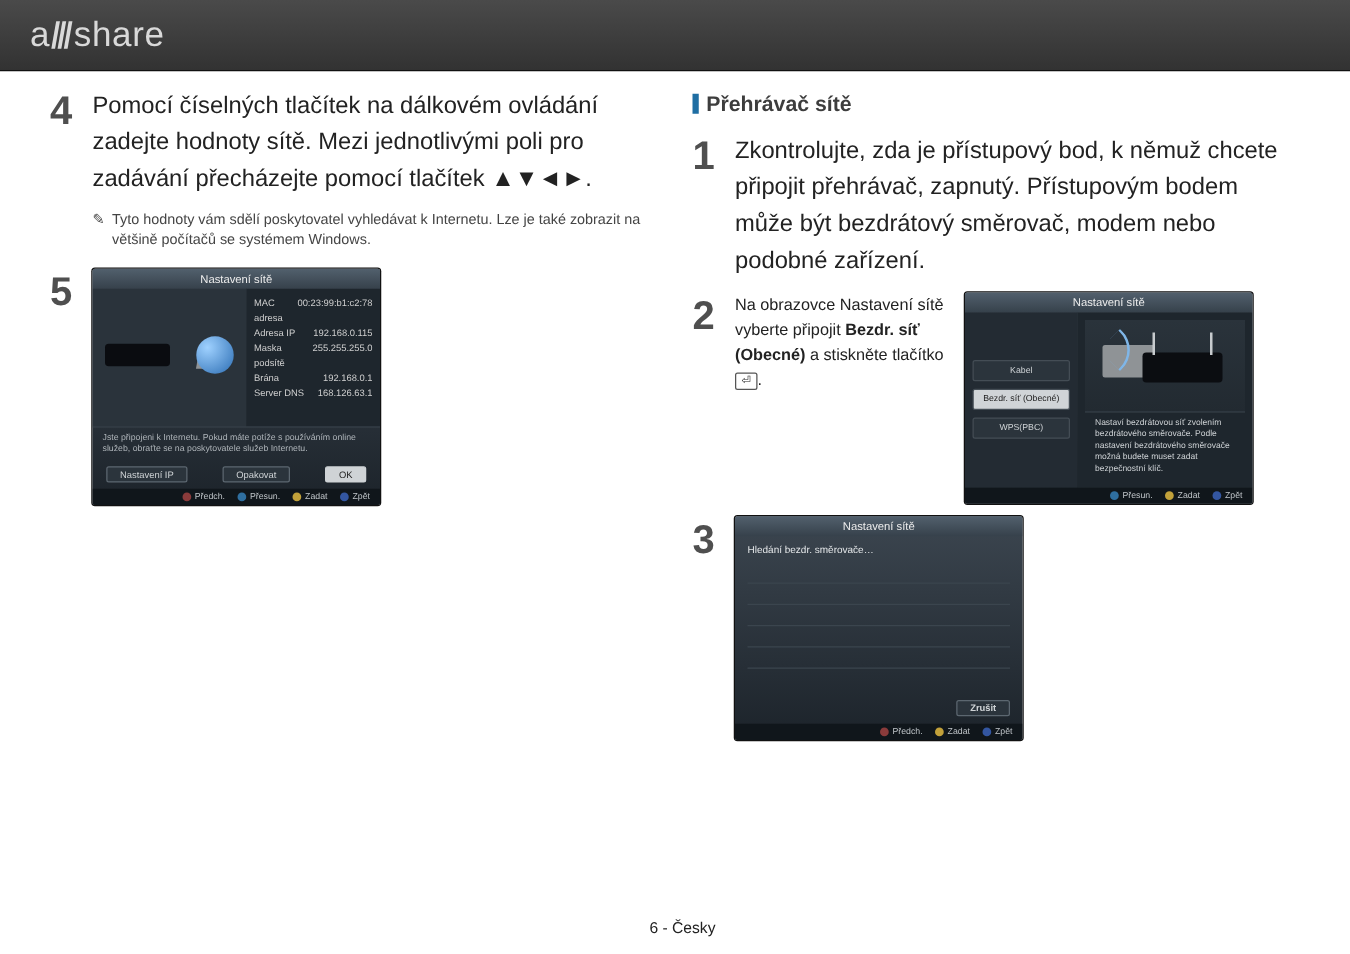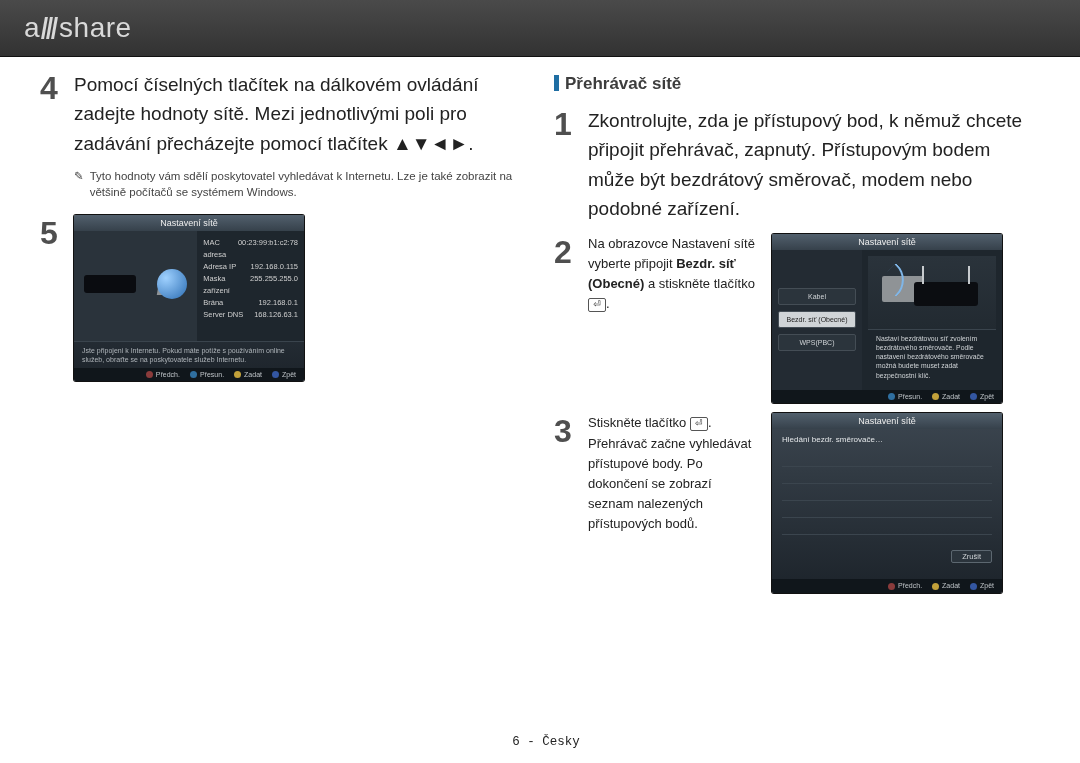--- a/index.html
+++ b/index.html
@@ -51,22 +51,22 @@
   .router{position:absolute;right:18px;top:26px;width:64px;height:24px;background:#0b0d11;border-radius:3px;}
   .ant{position:absolute;width:2px;height:18px;background:#c7cbce;top:-16px;}
   .laptop{position:absolute;left:14px;top:20px;width:42px;height:26px;background:#8f9396;border-radius:2px;}
   .wifi{position:absolute;right:88px;top:12px;width:22px;height:22px;border:2px solid #7fb6e8;border-bottom:none;border-left:none;border-radius:0 22px 0 0;transform:rotate(45deg);}
   .desc{font-size:6.8px;color:#cfd3d6;padding:4px 8px;line-height:1.35;border-top:1px solid #3a444d;}
   
   .shot3 .mid{height:150px;flex-direction:column;}
   .srch{font-size:8px;color:#e4e7e9;padding:6px 10px;}
   .lines{flex:1;padding:0 10px;}
   .lines div{height:16px;border-bottom:1px solid #3b454e;}
-  .cancel{align-self:flex-end;margin:4px 10px 16px;}
-  .pagefoot{position:absolute;left:12px;right:0;bottom:14px;text-align:center;font-size:12.5px;color:#222;font-family:Liberation Mono, monospace;}
+  .cancel{align-self:flex-end;margin:4px 10px 6px;font-weight:bold;}
+  .pagefoot{position:absolute;left:12px;right:0;bottom:14px;text-align:center;font-size:12.5px;color:#222;}
 </style>
 </head>
 <body>
 
 <div class="page">
   <div class="topbar">
     <div class="logo">
       <span>a</span>
       <span class="bar">
           <span></span>
@@ -107,34 +107,39 @@
               <div class="midR">
                 <div class="kv">
                     <span>MAC adresa</span>
                     <span>00:23:99:b1:c2:78</span>
                   </div>
                 <div class="kv">
                     <span>Adresa IP</span>
                     <span>192.168.0.115</span>
                   </div>
                 <div class="kv">
-                    <span>Maska zařízení</span>
+                    <span>Maska podsítě</span>
                     <span>255.255.255.0</span>
                   </div>
                 <div class="kv">
                     <span>Brána</span>
                     <span>192.168.0.1</span>
                   </div>
                 <div class="kv">
                     <span>Server DNS</span>
                     <span>168.126.63.1</span>
                   </div>
               </div>
             </div>
             <div class="msg">Jste připojeni k Internetu. Pokud máte potíže s používáním online služeb, obraťte se na poskytovatele služeb Internetu.</div>
+            <div class="btnrow">
+              <span class="minibtn">Nastavení IP</span>
+              <span class="minibtn">Opakovat</span>
+              <span class="minibtn hl">OK</span>
+            </div>
             <div class="foot">
               <span><span class="dot dA"></span><span>Předch.</span></span>
               <span><span class="dot dB"></span><span>Přesun.</span></span>
               <span><span class="dot dC"></span><span>Zadat</span></span>
               <span><span class="dot dD"></span><span>Zpět</span></span>
             </div>
           </div>
         </div>
       </div>
     </div>
@@ -180,24 +185,20 @@
               <span><span class="dot dC"></span><span>Zadat</span></span>
               <span><span class="dot dD"></span><span>Zpět</span></span>
             </div>
           </div>
         </div>
       </div>
 
       <div class="step">
         <div class="num">3</div>
         <div class="row2">
-          <div class="txt">
-            <span>Stiskněte tlačítko </span>
-            <span class="enter-icon">⏎</span><span>. Přehrávač začne vyhledávat přístupové body. Po dokončení se zobrazí seznam nalezených přístupových bodů.</span>
-          </div>
 
           <div class="shot shot3">
             <div class="title">Nastavení sítě</div>
             <div class="mid">
               <div class="srch">Hledání bezdr. směrovače…</div>
               <div class="lines">
                 <div></div>
                   <div></div>
                   <div></div>
                   <div></div>

